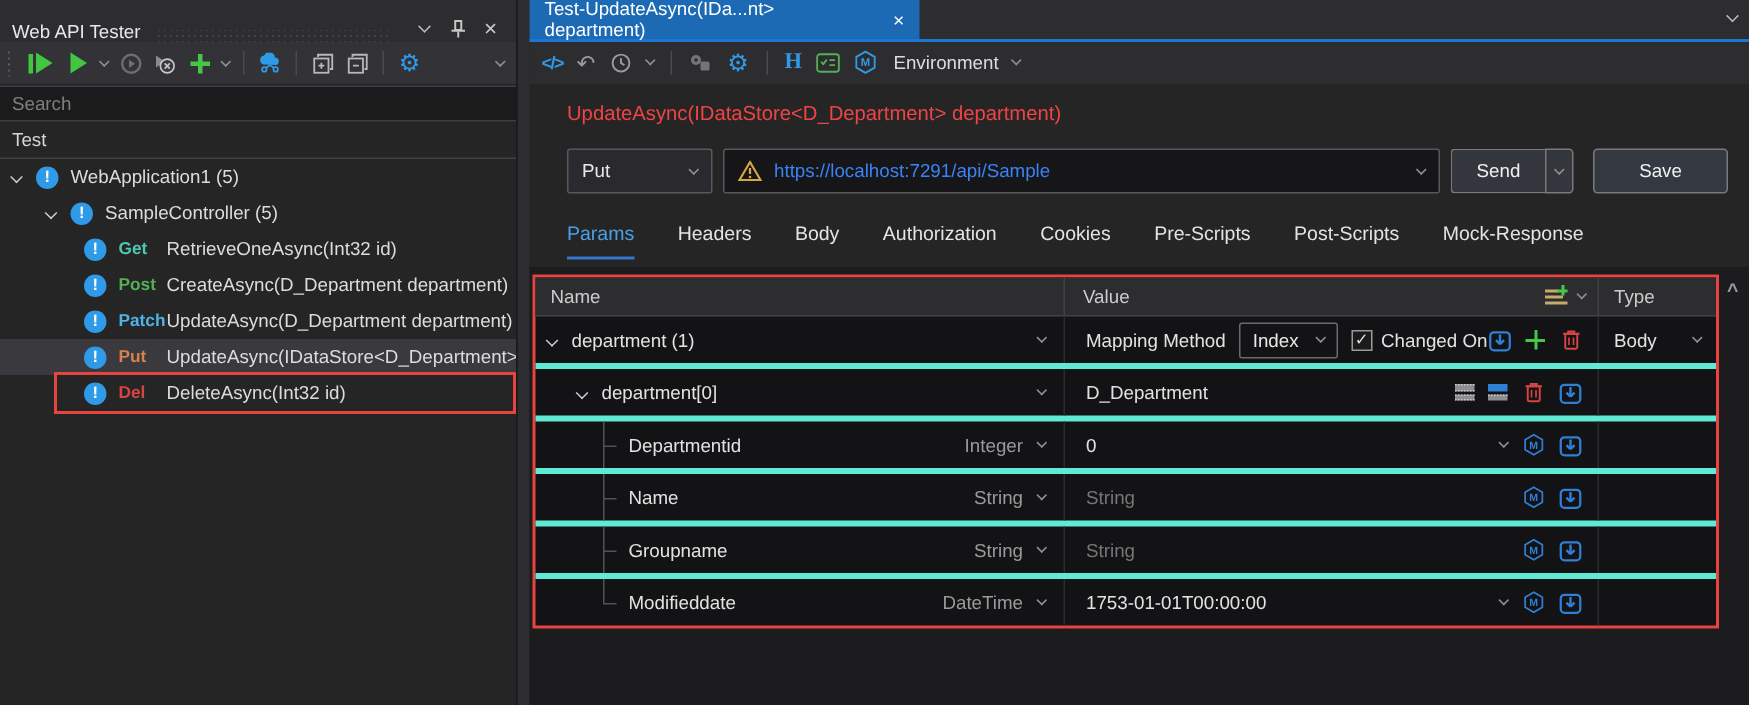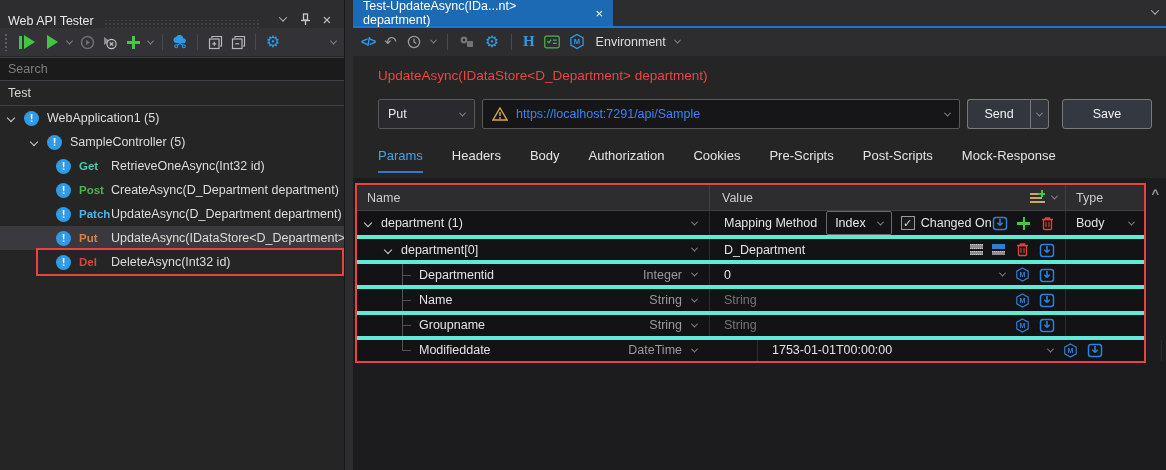--- a/index.html
+++ b/index.html
@@ -93,21 +93,21 @@
     margin-right:13px; }
   .save-btn { width:90px; height:30px; background:#343840; border:1px solid #7a7a7a;
     border-radius:3px; color:#f0f0f0; font-size:12.5px; display:flex; align-items:center;
     justify-content:center; }
   .req-tabs { position:absolute; left:25px; top:148px; display:flex; gap:29px; }
   .req-tab { color:#e4e4e4; font-size:13px; padding-bottom:8px; }
   .req-tab.active { color:#4ba0e8; border-bottom:2px solid #3378c9; }
   .lower-zone { position:absolute; left:0; top:178px; width:813px; height:292px; background:#1c1c1e; }
 
   
-  .params-table { position:absolute; left:2px; top:5px; width:791px; height:180px;
+  .params-table { position:absolute; left:2px; top:5px; width:791px; height:236px;
     border:2px solid #e8443f; display:flex; flex-direction:column; background:#131315; }
   .pt-header { height:26px; flex:none; background:#2d2d30; display:flex; align-items:center;
     color:#cccccc; font-size:12.5px; border-bottom:1px solid #3f3f46; }
   .col-name { width:352px; flex:none; } .col-value { width:356px; flex:none; } .col-type { flex:1; }
   .pt-header .col-name { padding-left:10px; }
   .pt-header .col-value { padding-left:12px; display:flex; align-items:center;
     border-left:1px solid #3f3f46; align-self:stretch; }
   .pt-header .col-type { padding-left:10px; border-left:1px solid #3f3f46; align-self:stretch;
     display:flex; align-items:center; }
   .addrow-group { margin-left:auto; display:flex; align-items:center; gap:7px; padding-right:8px; }
@@ -116,21 +116,21 @@
   .addrow-icon i:nth-child(1){ top:1px; width:9px; }
   .addrow-icon i:nth-child(2){ top:5px; width:12px; }
   .addrow-icon i:nth-child(3){ top:9px; width:15px; }
   .addrow-icon::after { content:""; position:absolute; right:0; top:-2px; width:7px; height:7px;
     background:
       linear-gradient(#47c747,#47c747) 3px 0/2px 7px no-repeat,
       linear-gradient(#47c747,#47c747) 0 3px/7px 2px no-repeat; }
   .pt-body { flex:1; display:flex; flex-direction:column; }
   .pt-row { flex:1; display:flex; align-items:stretch; border-bottom:4px solid #5eead4;
     color:#e2e2e2; font-size:12.5px; }
-  .pt-row:last-child { border-bottom:none;gap:48px; }
+  .pt-row:last-child { border-bottom:none; }
   .cell { display:flex; align-items:center; }
   .cell.col-name { padding-right:12px; }
   .cell.col-value { border-left:1px solid #2c2c30; padding:0 10px 0 14px; }
   .cell.col-type { border-left:1px solid #2c2c30; padding-left:10px; }
   .name-chev { margin-right:10px; flex:none; }
   .dtype { color:#9a9a9a; margin-left:auto; margin-right:10px; }
   .placeholder { color:#767676; }
   .vicons { margin-left:auto; display:flex; align-items:center; gap:9px; }
   .conn { position:relative; width:20px; align-self:stretch; flex:none; }
   .conn::before { content:""; position:absolute; left:9px; top:0; bottom:0; border-left:1px solid #525257; }

